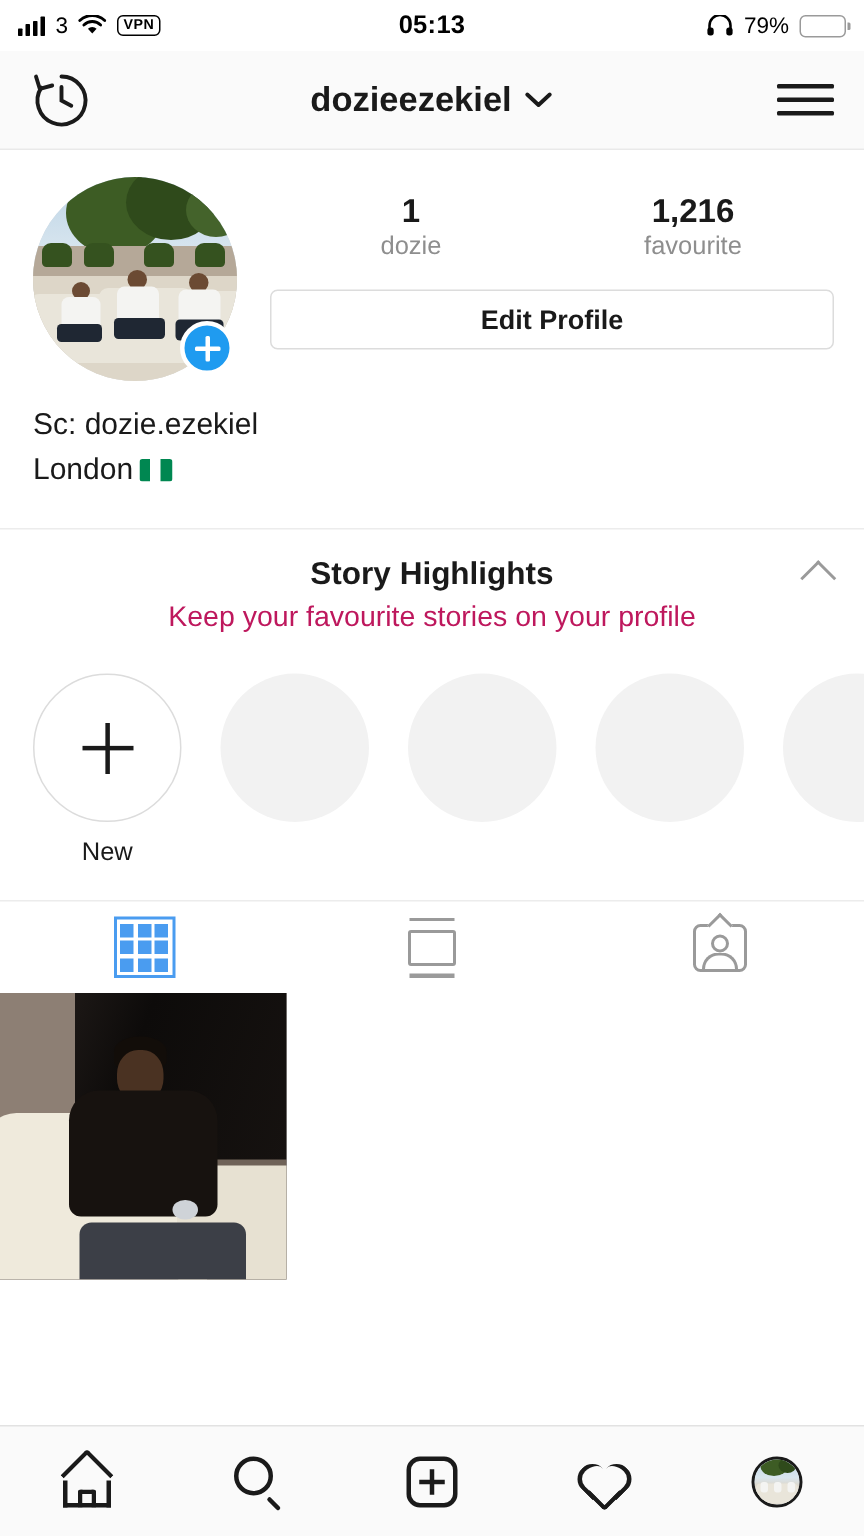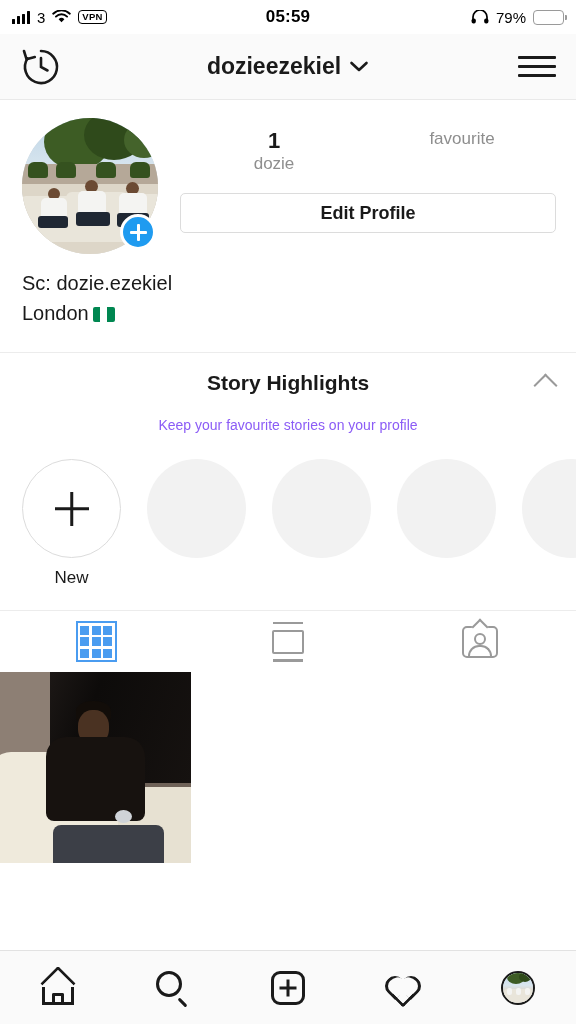--- a/index.html
+++ b/index.html
@@ -127,21 +127,21 @@
     border-radius:2px; overflow:hidden; margin-left:4px;
   }
   .flag i { display:inline-block; width:33.33%; height:100%; vertical-align:top; }
   .flag .g { background:#008751; }
   .flag .w { background:#ffffff; }
 
   
   .divider { height:1px; background:#ececec; margin-top:24px; }
   .hl-head { padding:18px 20px 0; text-align:center; position:relative; }
   .hl-title { font-size:21px; font-weight:bold; color:#1a1a1a; }
-  .hl-sub { font-size:14px; color:#8b5cf6; margin-top:22px; }
+  .hl-sub { font-size:19px; color:#be185d; margin-top:6px; }
   .chev-up {
     position:absolute; right:22px; top:24px;
     width:17px; height:17px;
     border-left:2.5px solid #9a9a9a; border-top:2.5px solid #9a9a9a;
     transform:rotate(45deg);
   }
   .hl-row { display:flex; gap:26px; padding:26px 22px 0; }
   .hl-item { width:99px; flex:none; text-align:center; }
   .hl-circle { width:99px; height:99px; border-radius:50%; background:#f2f2f2; position:relative; }
   .hl-circle.new { background:#fff; border:1px solid #dcdcdc; }
@@ -226,21 +226,21 @@
         <i></i>
       </span>
     <span class="carrier">3</span>
     <svg width="19" height="14" viewBox="0 0 19 14">
       <path d="M9.5 12.3 L6.6 9.2 a4.2 4.2 0 0 1 5.8 0 Z" fill="#000"></path>
       <path d="M3.9 6.6 a8 8 0 0 1 11.2 0" stroke="#000" stroke-width="1.9" fill="none" stroke-linecap="round"></path>
       <path d="M1.2 3.7 a12 12 0 0 1 16.6 0" stroke="#000" stroke-width="1.9" fill="none" stroke-linecap="round"></path>
     </svg>
     <span class="vpnbox">VPN</span>
   </div>
-  <div class="sb-center">05:59</div>
+  <div class="sb-center">05:13</div>
   <div class="sb-right">
     <svg width="18" height="14" viewBox="0 0 18 14">
       <path d="M2 10 V7 a7 7 0 0 1 14 0 v3" stroke="#000" stroke-width="1.7" fill="none" stroke-linecap="round"></path>
       <rect x="0.6" y="8.4" width="4.2" height="5.2" rx="1.8" fill="#000"></rect>
       <rect x="13.2" y="8.4" width="4.2" height="5.2" rx="1.8" fill="#000"></rect>
     </svg>
     <span class="pct">79%</span>
     <span class="battery"><span class="fill"></span></span>
   </div>
 </div>
@@ -293,20 +293,21 @@
     <div class="story-add"></div>
   </div>
 
   <div class="profile-right">
     <div class="stats">
       <div class="stat">
         <div class="num">1</div>
         <div class="lbl">dozie</div>
       </div>
       <div class="stat">
+        <div class="num">1,216</div>
         <div class="lbl">favourite</div>
       </div>
     </div>
     <div class="edit-btn">Edit Profile</div>
   </div>
 </div>
 
 <div class="bio">
   <div class="line">Sc: dozie.ezekiel</div>
   <div class="line">

